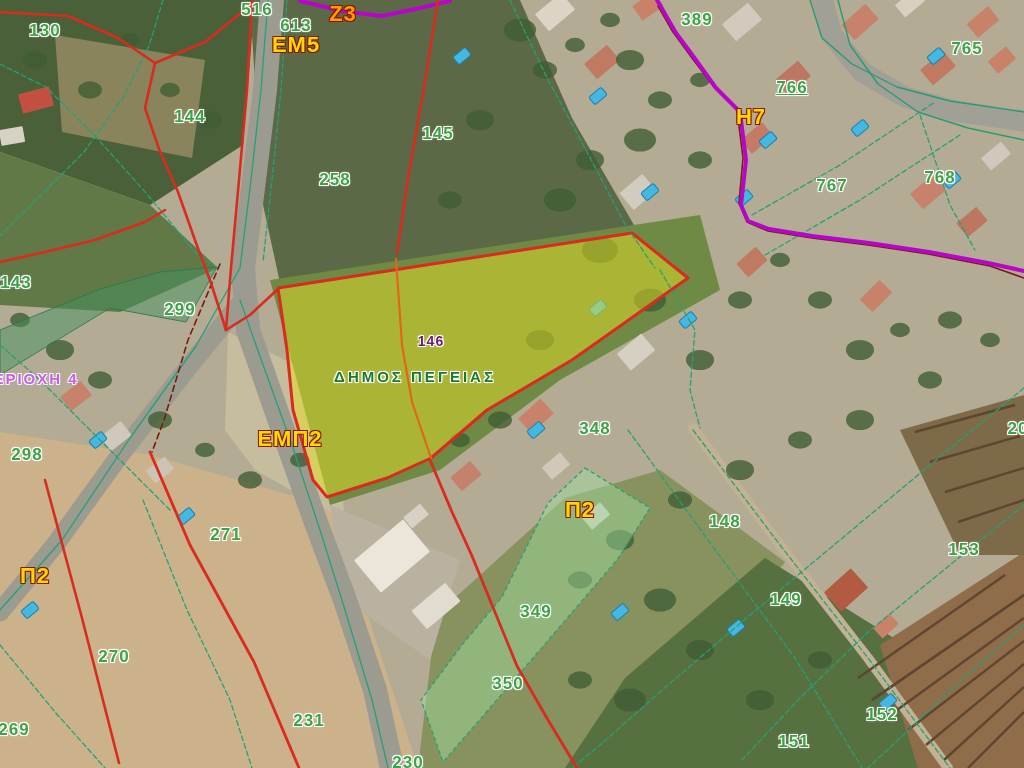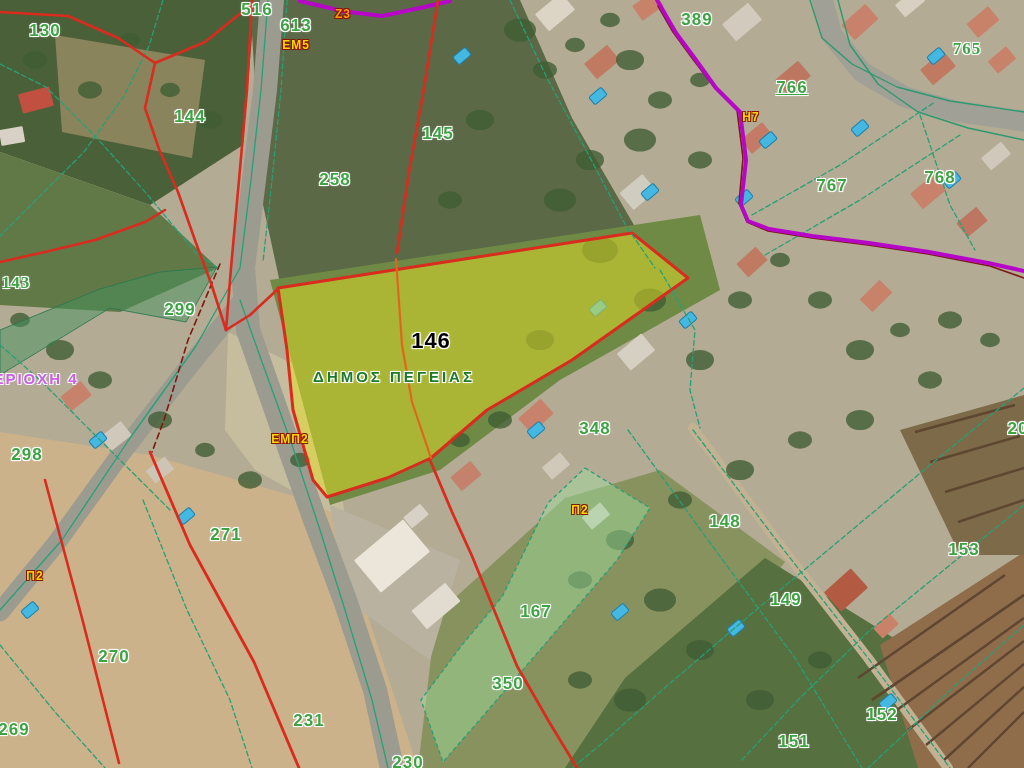--- a/index.html
+++ b/index.html
@@ -4,27 +4,27 @@
 <style>
   html,body{margin:0;padding:0;background:#222;}
   #viewport{position:relative;width:1024px;height:768px;overflow:hidden;
     background:#b3ab93;font-family:"Liberation Sans",sans-serif;cursor:crosshair;}
   #map-svg{position:absolute;left:0;top:0;}
   #labels{position:absolute;left:0;top:0;width:1024px;height:768px;}
   .lbl{position:absolute;transform:translate(-50%,-50%);font-weight:bold;white-space:nowrap;
        pointer-events:none;}
   .lbl-parcel{font-size:17px;letter-spacing:1px;color:#3da344;
     text-shadow:-1px -1px 0 #fff,1px -1px 0 #fff,-1px 1px 0 #fff,1px 1px 0 #fff,0 0 3px #fff;}
-  .lbl-zone{font-size:12px;letter-spacing:1px;color:#ffd800;
+  .lbl-zone{font-size:22px;letter-spacing:1px;color:#ffd800;
     text-shadow:-1px -1px 0 #8a1500,1px -1px 0 #8a1500,-1px 1px 0 #8a1500,1px 1px 0 #8a1500;}
   .lbl-area{font-size:15px;letter-spacing:2px;color:#c95fe8;
     text-shadow:-1px -1px 0 #efe,1px -1px 0 #fef,-1px 1px 0 #fef,1px 1px 0 #eef;}
   .lbl-muni{font-size:15px;letter-spacing:3px;color:#1c7a2c;
-    text-shadow:-1px -1px 0 #fff,1px -1px 0 #fff,-1px 1px 0 #fff,1px 1px 0 #fff,0 0 3px #fff;}
-  .lbl-selected{font-size:22px;letter-spacing:1px;color:#000000;
+    text-shadow:-1px -1px 0 #fff,1px -1px 0 #fff,-1px 1px 0 #fff,1px 1px 0 #fff,0 0 3px #fff;margin-left:21px;}
+  .lbl-selected{font-size:14px;letter-spacing:1px;color:#701a75;
     text-shadow:-1px -1px 0 #fff,1px -1px 0 #fff,-1px 1px 0 #fff,1px 1px 0 #fff,0 0 3px #fff;}
 </style>
 </head>
 <body>
 
 <div id="viewport">
   <svg id="map-svg" width="1024" height="768">
       <polygon points="0,0 255,0 243,145 150,205 0,152" fill="#4a6038"></polygon>
       <polygon points="55,35 205,60 192,158 62,132" fill="#8a845c"></polygon>
       <polygon points="250,0 520,0 572,118 638,232 282,292 262,200" fill="#5b6946"></polygon>
@@ -192,36 +192,36 @@
       <polyline points="396,259 402,345 412,402 431,458" fill="none" stroke="#e0661c" stroke-width="2.2" stroke-linejoin="round" stroke-linecap="round"></polyline>
     </svg>
   <div id="labels">
     <div class="lbl lbl-muni" style="left: 394px; top: 376px;">ΔΗΜΟΣ ΠΕΓΕΙΑΣ</div>
     <div class="lbl lbl-selected" style="left: 431px; top: 341px;">146</div>
     <div class="lbl lbl-area" style="left: 36px; top: 378px;">ΕΡΙΟΧΗ 4</div>
   <div class="lbl lbl-parcel" style="left: 45px; top: 31px;">130</div>
       <div class="lbl lbl-parcel" style="left: 257px; top: 10px;">516</div>
       <div class="lbl lbl-parcel" style="left: 296px; top: 26px;">613</div>
       <div class="lbl lbl-parcel" style="left: 697px; top: 20px;">389</div>
-      <div class="lbl lbl-parcel" style="left: 967px; top: 49px; font-family: Liberation Serif, serif;">765</div>
+      <div class="lbl lbl-parcel" style="left: 967px; top: 49px;">765</div>
       <div class="lbl lbl-parcel" style="left: 792px; top: 88px; text-decoration: underline;">766</div>
       <div class="lbl lbl-parcel" style="left: 150px; top: 117px; margin-left: 40px;">144</div>
       <div class="lbl lbl-parcel" style="left: 438px; top: 134px;">145</div>
       <div class="lbl lbl-parcel" style="left: 335px; top: 180px;">258</div>
       <div class="lbl lbl-parcel" style="left: 940px; top: 178px;">768</div>
       <div class="lbl lbl-parcel" style="left: 832px; top: 186px; text-align: right;">767</div>
-      <div class="lbl lbl-parcel" style="left: 16px; top: 283px; font-family: Liberation Serif, serif;">143</div>
+      <div class="lbl lbl-parcel" style="left: 16px; top: 283px;">143</div>
       <div class="lbl lbl-parcel" style="left: 180px; top: 310px;">299</div>
       <div class="lbl lbl-parcel" style="left: 27px; top: 455px;">298</div>
       <div class="lbl lbl-parcel" style="left: 595px; top: 429px;">348</div>
       <div class="lbl lbl-parcel" style="left: 725px; top: 522px;">148</div>
       <div class="lbl lbl-parcel" style="left: 226px; top: 535px;">271</div>
       <div class="lbl lbl-parcel" style="left: 964px; top: 550px;">153</div>
       <div class="lbl lbl-parcel" style="left: 786px; top: 600px;">149</div>
-      <div class="lbl lbl-parcel" style="left: 536px; top: 612px;">167</div>
+      <div class="lbl lbl-parcel" style="left: 536px; top: 612px;">349</div>
       <div class="lbl lbl-parcel" style="left: 114px; top: 657px; text-align: center;">270</div>
       <div class="lbl lbl-parcel" style="left: 882px; top: 675px; margin-top: 40px;">152</div>
       <div class="lbl lbl-parcel" style="left: 484px; top: 684px; margin-left: 24px;">350</div>
       <div class="lbl lbl-parcel" style="left: 309px; top: 721px;">231</div>
       <div class="lbl lbl-parcel" style="left: 14px; top: 730px;">269</div>
       <div class="lbl lbl-parcel" style="left: 794px; top: 742px;">151</div>
       <div class="lbl lbl-parcel" style="left: 408px; top: 763px;">230</div>
       <div class="lbl lbl-parcel" style="left: 1018px; top: 429px;">20</div>
       <div class="lbl lbl-zone" style="color: rgb(255, 157, 0); left: 343px; top: 14px;">Ζ3</div>
       <div class="lbl lbl-zone" style="left: 296px; top: 45px;">ΕΜ5</div>

